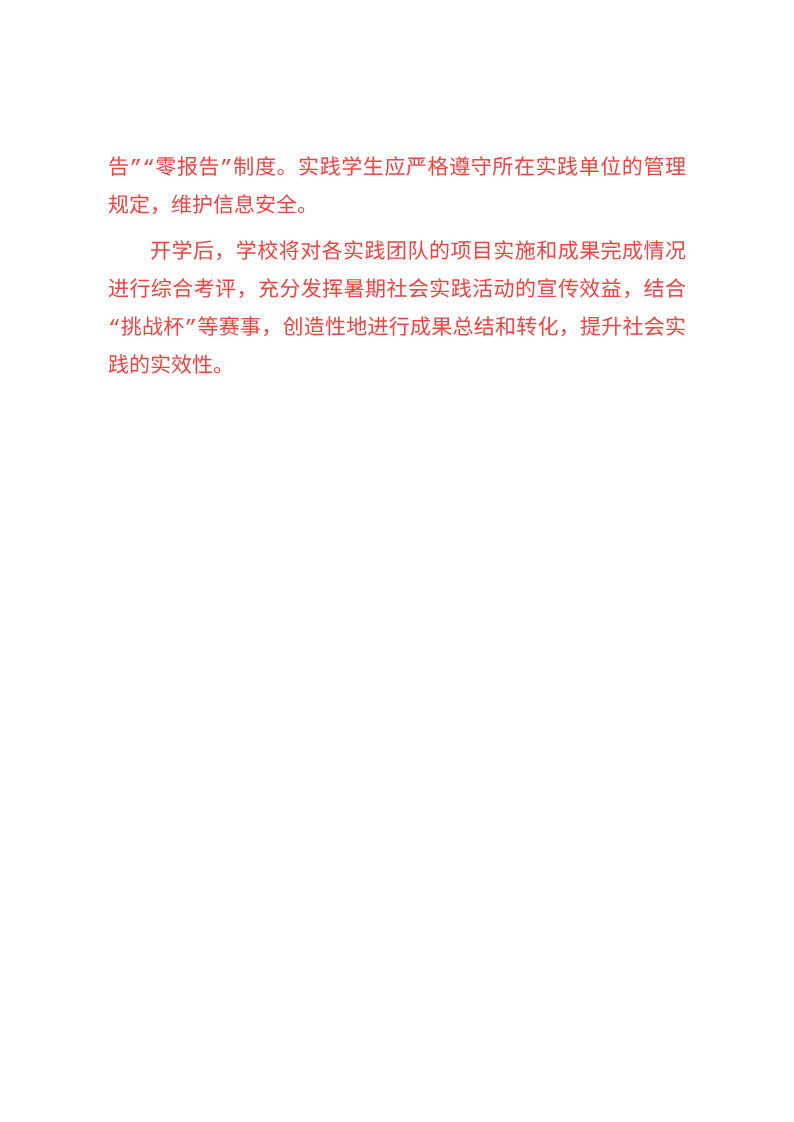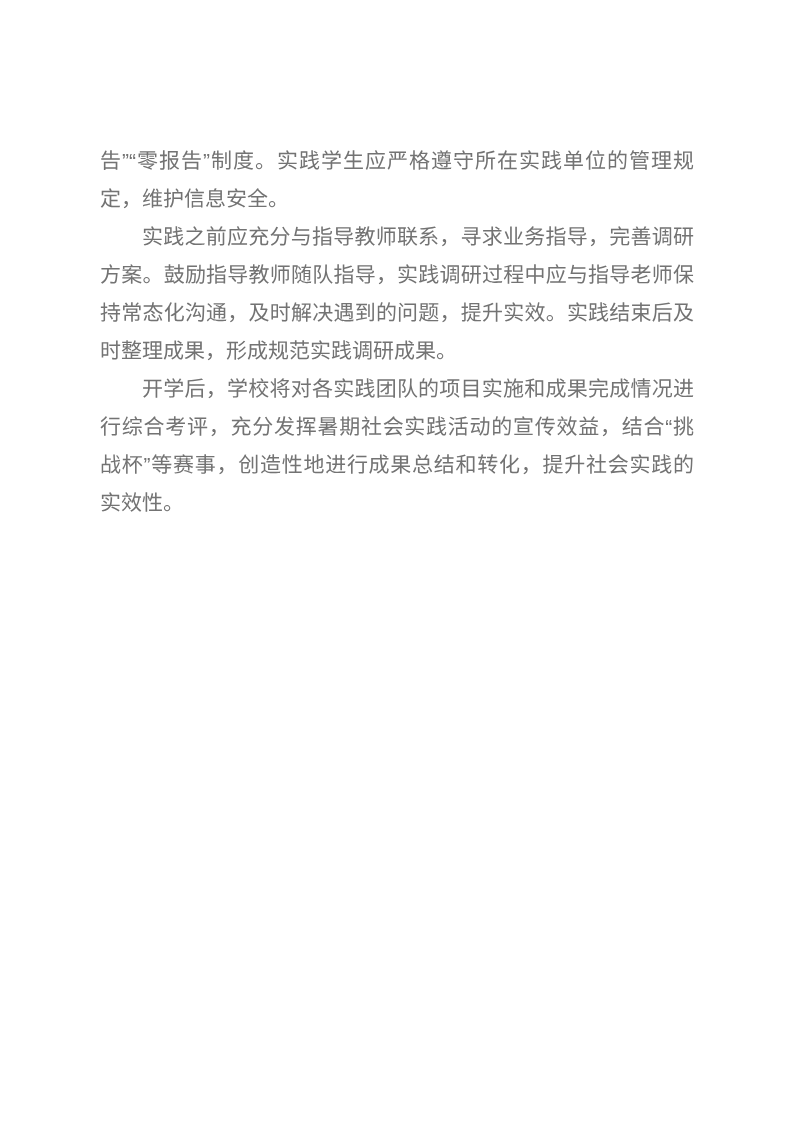--- a/index.html
+++ b/index.html
@@ -16,37 +16,36 @@
       overflow: hidden;
       box-sizing: border-box;
     }
     .doc-content {
       position: absolute;
       left: 100px;
       top: 142px;
       width: 594px;
     }
     .para {
-      margin: 0;
+      margin: 8px;
       padding: 0;
-      font-family: Liberation Sans, sans-serif;
+      font-family: Liberation Mono, monospace;
       font-size: 21px;
       line-height: 38px;
-      color: #737373;
+      color: #ef4444;
       text-align: justify;
       text-justify: inter-character;
       word-break: break-all;
       overflow-wrap: break-word;
     }
     .para.indent {
       text-indent: 2em;
     }
   </style>
 </head>
 <body>
 
 <div class="page">
   <div class="doc-content">
     <p class="para">告”“零报告”制度。实践学生应严格遵守所在实践单位的管理规定，维护信息安全。</p>
-    <p class="para indent">实践之前应充分与指导教师联系，寻求业务指导，完善调研方案。鼓励指导教师随队指导，实践调研过程中应与指导老师保持常态化沟通，及时解决遇到的问题，提升实效。实践结束后及时整理成果，形成规范实践调研成果。</p>
     <p class="para indent">开学后，学校将对各实践团队的项目实施和成果完成情况进行综合考评，充分发挥暑期社会实践活动的宣传效益，结合“挑战杯”等赛事，创造性地进行成果总结和转化，提升社会实践的实效性。</p>
   </div>
 </div>
 
 </body></html>

